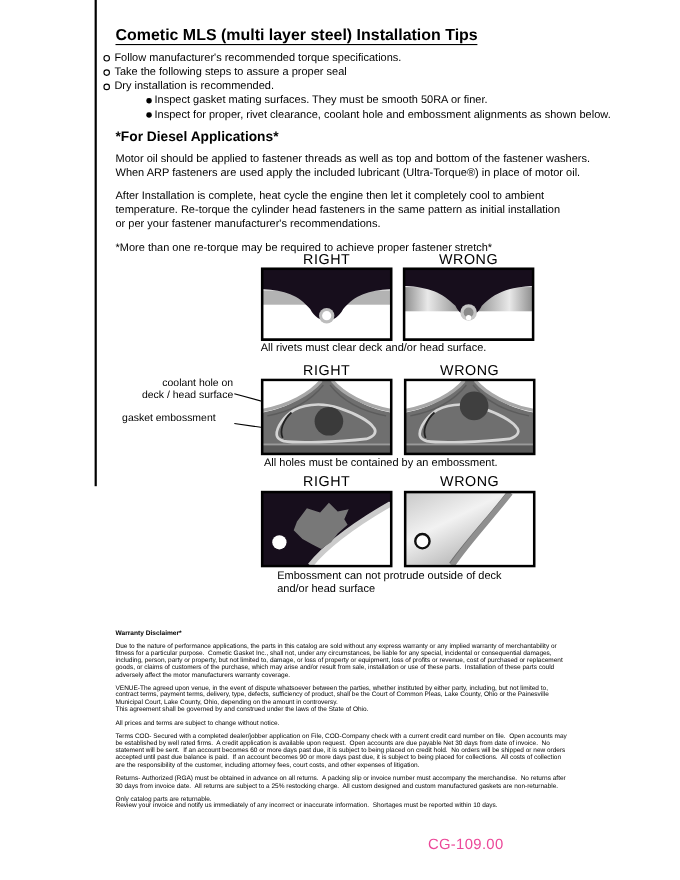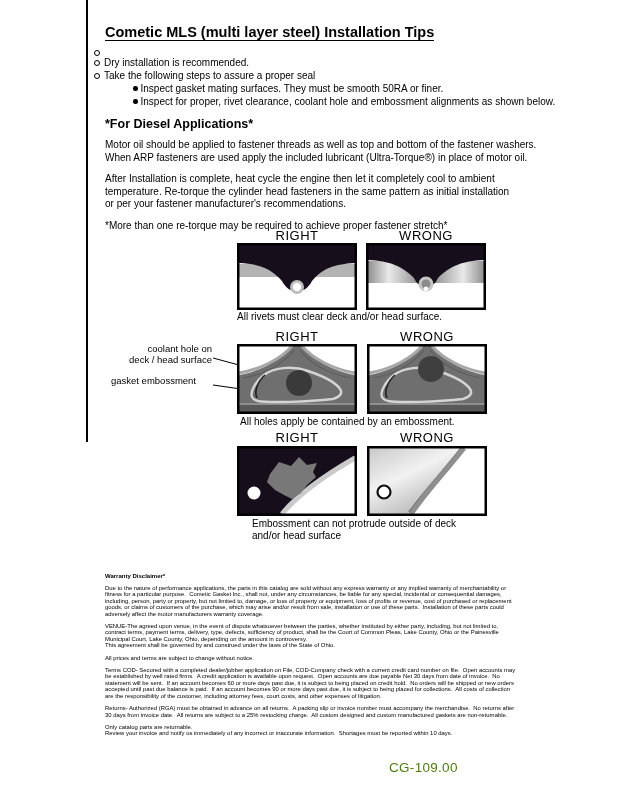--- a/index.html
+++ b/index.html
@@ -22,40 +22,41 @@
   .diesel p{font-size:10px;line-height:12.5px;margin:0 0 9px 0;white-space:pre;}
   .fig-label{position:absolute;width:120px;text-align:center;font-size:13px;letter-spacing:0.5px;}
   .fig-box{position:absolute;width:120px;}
   .fig-box svg{display:block;}
   .fig-caption{position:absolute;font-size:10px;line-height:11.5px;white-space:pre;}
   .callout{position:absolute;font-size:9.5px;line-height:10.5px;text-align:right;white-space:pre;width:114px;}
   .callout-lines{position:absolute;left:212px;top:350px;}
   .legal{position:absolute;left:105px;top:573px;width:440px;}
   .legal h3{font-size:6px;font-weight:bold;margin:0 0 6px 0;}
   .legal p{font-size:5.9px;line-height:6.4px;margin:0 0 6px 0;white-space:pre;}
-  .page-num{position:absolute;left:389px;top:760px;font-size:13.5px;color:#4d7c0f;letter-spacing:0.3px;}
+  .page-num{position:absolute;left:389px;top:760px;font-size:13.5px;color:#ec4899;letter-spacing:0.3px;}
 </style>
 </head>
 <body>
 
 <div class="vline"></div>
 
 <div class="title">Cometic MLS (multi layer steel) Installation Tips</div>
 
 <div class="bullets">
   <div class="b-row">
     <span class="mk-circle"></span>
+    <span>Follow manufacturer's recommended torque specifications.</span>
+  </div>
+  <div class="b-row">
+    <span class="mk-circle"></span>
+    <span>Take the following steps to assure a proper seal</span>
   </div>
   <div class="b-row">
     <span class="mk-circle"></span>
     <span>Dry installation is recommended.</span>
-  </div>
-  <div class="b-row">
-    <span class="mk-circle"></span>
-    <span>Take the following steps to assure a proper seal</span>
   </div>
   <div class="b-row sub">
     <span class="mk-dot"></span>
     <span>Inspect gasket mating surfaces.  They must be smooth 50RA or finer.</span>
   </div>
   <div class="b-row sub">
     <span class="mk-dot"></span>
     <span>Inspect for proper, rivet clearance, coolant hole and embossment alignments as shown below.</span>
   </div>
 </div>
@@ -141,21 +142,21 @@
     <path d="M6,34 C28,30 46,20 57,6" stroke="#5c5c5c" stroke-width="1.2" fill="none"></path>
     <path d="M63,6 C74,20 92,30 114,34" stroke="#5c5c5c" stroke-width="1.2" fill="none"></path>
     <rect x="2" y="61" width="116" height="7" fill="#595959"></rect>
     <path d="M2,60 H118" stroke="#9a9a9a" stroke-width="1.5"></path>
     <path d="M15,53 C13,48 18,38 27,31 C36,24 54,21 71,27 C86,32 99,39 103,45 C106,49 103,53 96,55 C70,58 32,59 21,57 C17,56 16,55 15,53 Z" fill="none" stroke="#d4d4d4" stroke-width="2.4"></path>
     <path d="M20,54 C17,48 20,38 28,31" stroke="#222" stroke-width="1.6" fill="none"></path>
     <circle cx="64" cy="25" r="13" fill="#3f3f3f"></circle>
     <rect x="1.25" y="1.25" width="117.5" height="67.5" fill="none" stroke="#000" stroke-width="2.5"></rect>
   </svg>
 </div>
-<div class="fig-caption" style="left:240px;top:416px;">All holes apply be contained by an embossment.</div>
+<div class="fig-caption" style="left:240px;top:416px;">All holes must be contained by an embossment.</div>
 
 <div class="fig-label" style="left:237px;top:430px;">RIGHT</div>
 <div class="fig-label" style="left:367px;top:430px;">WRONG</div>
 
 <div class="fig-box" style="left:237px;top:446px;">
   <svg width="120" height="70" viewBox="0 0 120 70">
     <rect x="0" y="0" width="120" height="70" fill="#ffffff"></rect>
     <path d="M2,2 H118 V10 C92,25 62,45 45,68 H2 Z" fill="#170e1c"></path>
     <path d="M118,12 C92,27 62,47 45,68" stroke="#cbcbcb" stroke-width="5" fill="none"></path>
     <path d="M33,28 L42,16 L54,20 L62,11 L70,19 L80,17 L76,26 L79,31 L70,39 L64,47 L55,53 L47,49 L38,44 L30,36 Z" fill="#787878"></path>

